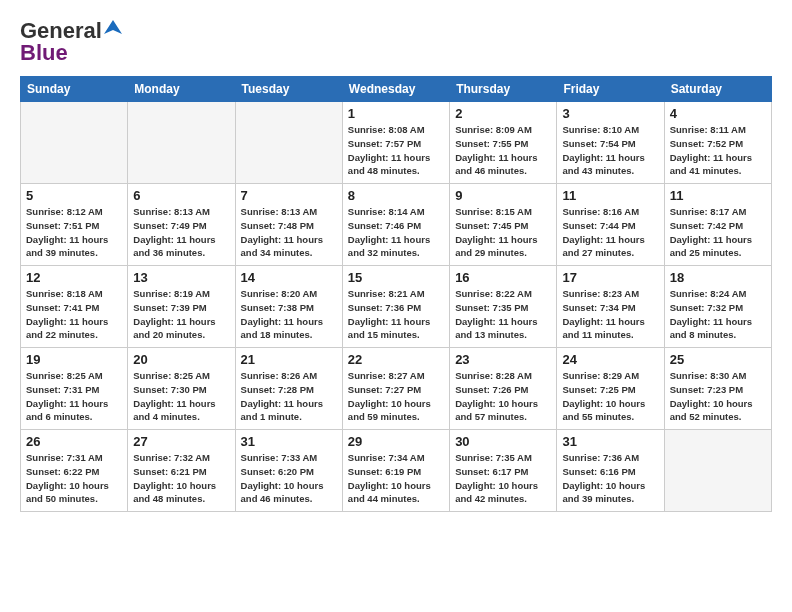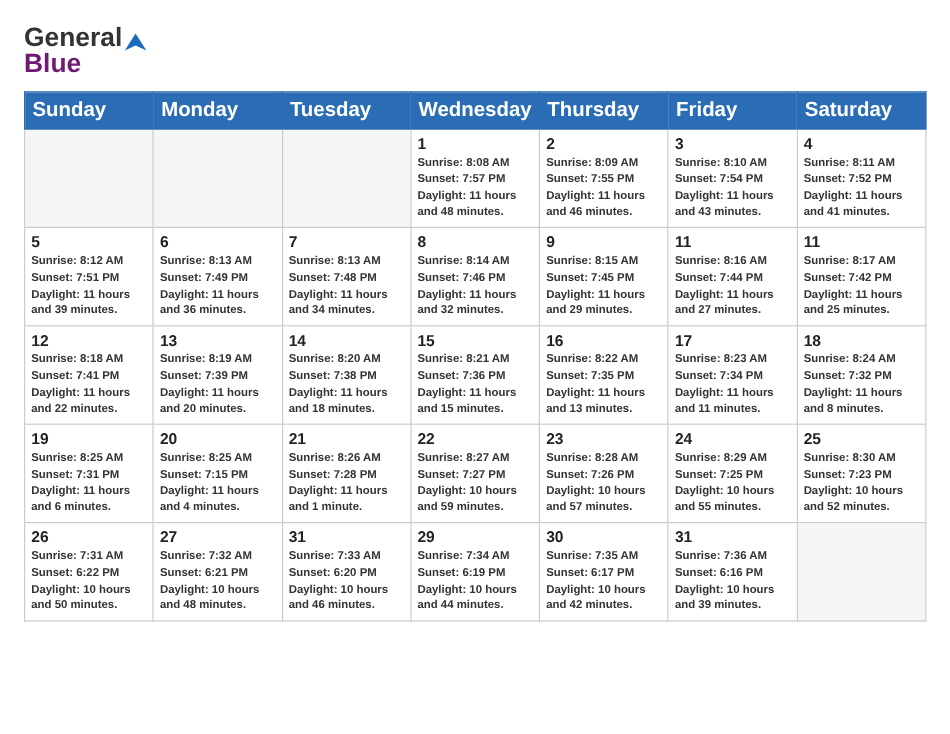--- a/index.html
+++ b/index.html
@@ -43,21 +43,21 @@
     .calendar {
       width: 100%;
       border-collapse: collapse;
       table-layout: fixed;
     }
     .calendar th {
       background-color: #2a6db5;
       color: #fff;
       text-align: left;
       padding: 5px 6px;
-      font-size: 17px;
+      font-size: 12px;
       font-weight: bold;
       border: 1px solid #2a6db5;
     }
     .calendar td {
       border: 1px solid #ccc;
       vertical-align: top;
       padding: 4px 5px;
       height: 82px;
       background: #fff;
     }
@@ -77,21 +77,21 @@
       line-height: 1.45;
       font-weight: bold;
     }
   </style>
 </head>
 <body>
 
 <div class="page">
   <div class="header">
     <div class="logo">
-      <div style="display:flex;align-items:flex-end;gap:2px;">
+      <div style="display:flex;align-items:flex-start;gap:2px;">
         <span style="font-size:22px;font-weight:bold;color:#333;">General</span>
         <svg width="18" height="18" viewBox="0 0 18 18">
           <polygon points="9,2 18,16 9,12 0,16" fill="#1a6bbd"></polygon>
         </svg>
       </div>
       <span style="font-size:22px;font-weight:bold;color:#701a75;margin-top:-4px;">Blue</span>
     </div>
   </div>
 
   <table class="calendar">
@@ -246,21 +246,21 @@
           <td>
             <span class="day-number">19</span>
             <div class="day-info">Sunrise: 8:25 AM
 Sunset: 7:31 PM
 Daylight: 11 hours
 and 6 minutes.</div>
           </td>
           <td>
             <span class="day-number">20</span>
             <div class="day-info">Sunrise: 8:25 AM
-Sunset: 7:15 PM
+Sunset: 7:30 PM
 Daylight: 11 hours
 and 4 minutes.</div>
           </td>
           <td>
             <span class="day-number">21</span>
             <div class="day-info">Sunrise: 8:26 AM
 Sunset: 7:28 PM
 Daylight: 11 hours
 and 1 minute.</div>
           </td>

